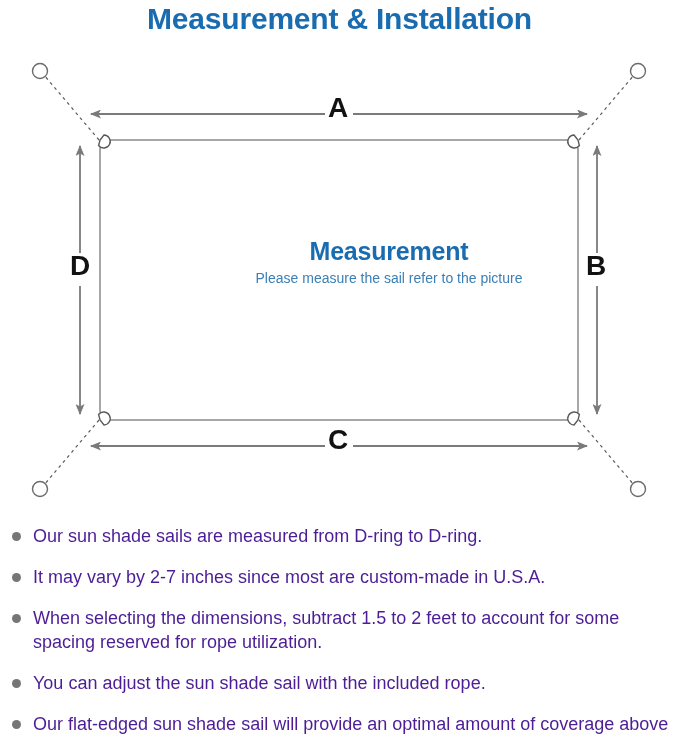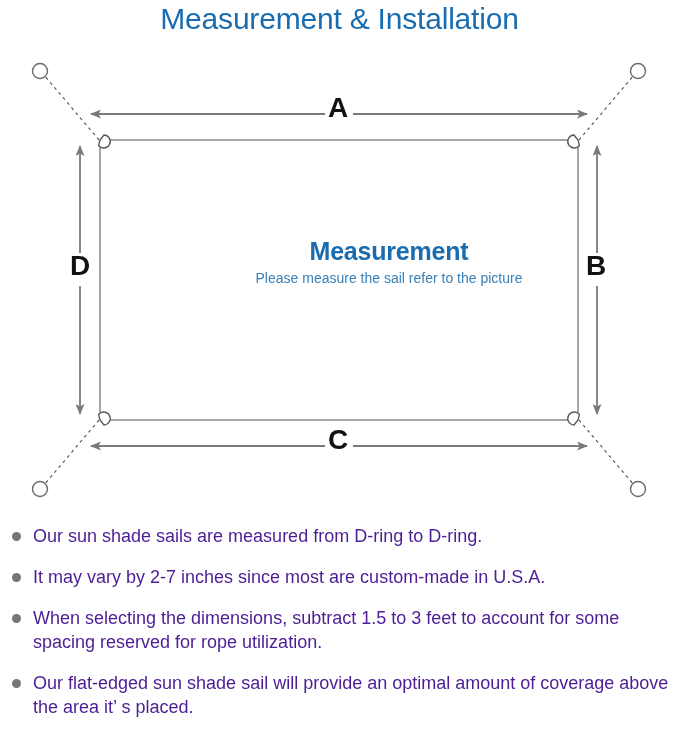--- a/index.html
+++ b/index.html
@@ -17,21 +17,21 @@
   }
 
   
   .title {
     position: absolute;
     left: 0;
     top: 2px;
     width: 679px;
     text-align: center;
     font-size: 30px;
-    font-weight: normal;
+    font-weight: bold;
     color: #1a6cb0;
     letter-spacing: -0.2px;
     white-space: nowrap;
   }
 
   
   .diagram {
     position: absolute;
     left: 0;
     top: 48px;
@@ -179,19 +179,23 @@
   <div class="note-item">
     <span class="note-bullet"></span>
     <span class="note-text">Our sun shade sails are measured from D-ring to D-ring.</span>
   </div>
   <div class="note-item">
     <span class="note-bullet"></span>
     <span class="note-text">It may vary by 2-7 inches since most are custom-made in U.S.A.</span>
   </div>
   <div class="note-item">
     <span class="note-bullet"></span>
-    <span class="note-text">When selecting the dimensions, subtract 1.5 to 3 feet to account for some spacing reserved for rope utilization.</span>
+    <span class="note-text">When selecting the dimensions, subtract 1.5 to 2 feet to account for some spacing reserved for rope utilization.</span>
+  </div>
+  <div class="note-item">
+    <span class="note-bullet"></span>
+    <span class="note-text">You can adjust the sun shade sail with the included rope.</span>
   </div>
   <div class="note-item">
     <span class="note-bullet"></span>
     <span class="note-text">Our flat-edged sun shade sail will provide an optimal amount of coverage above the area it’ s placed.</span>
   </div>
 </div>
 
 </body></html>

